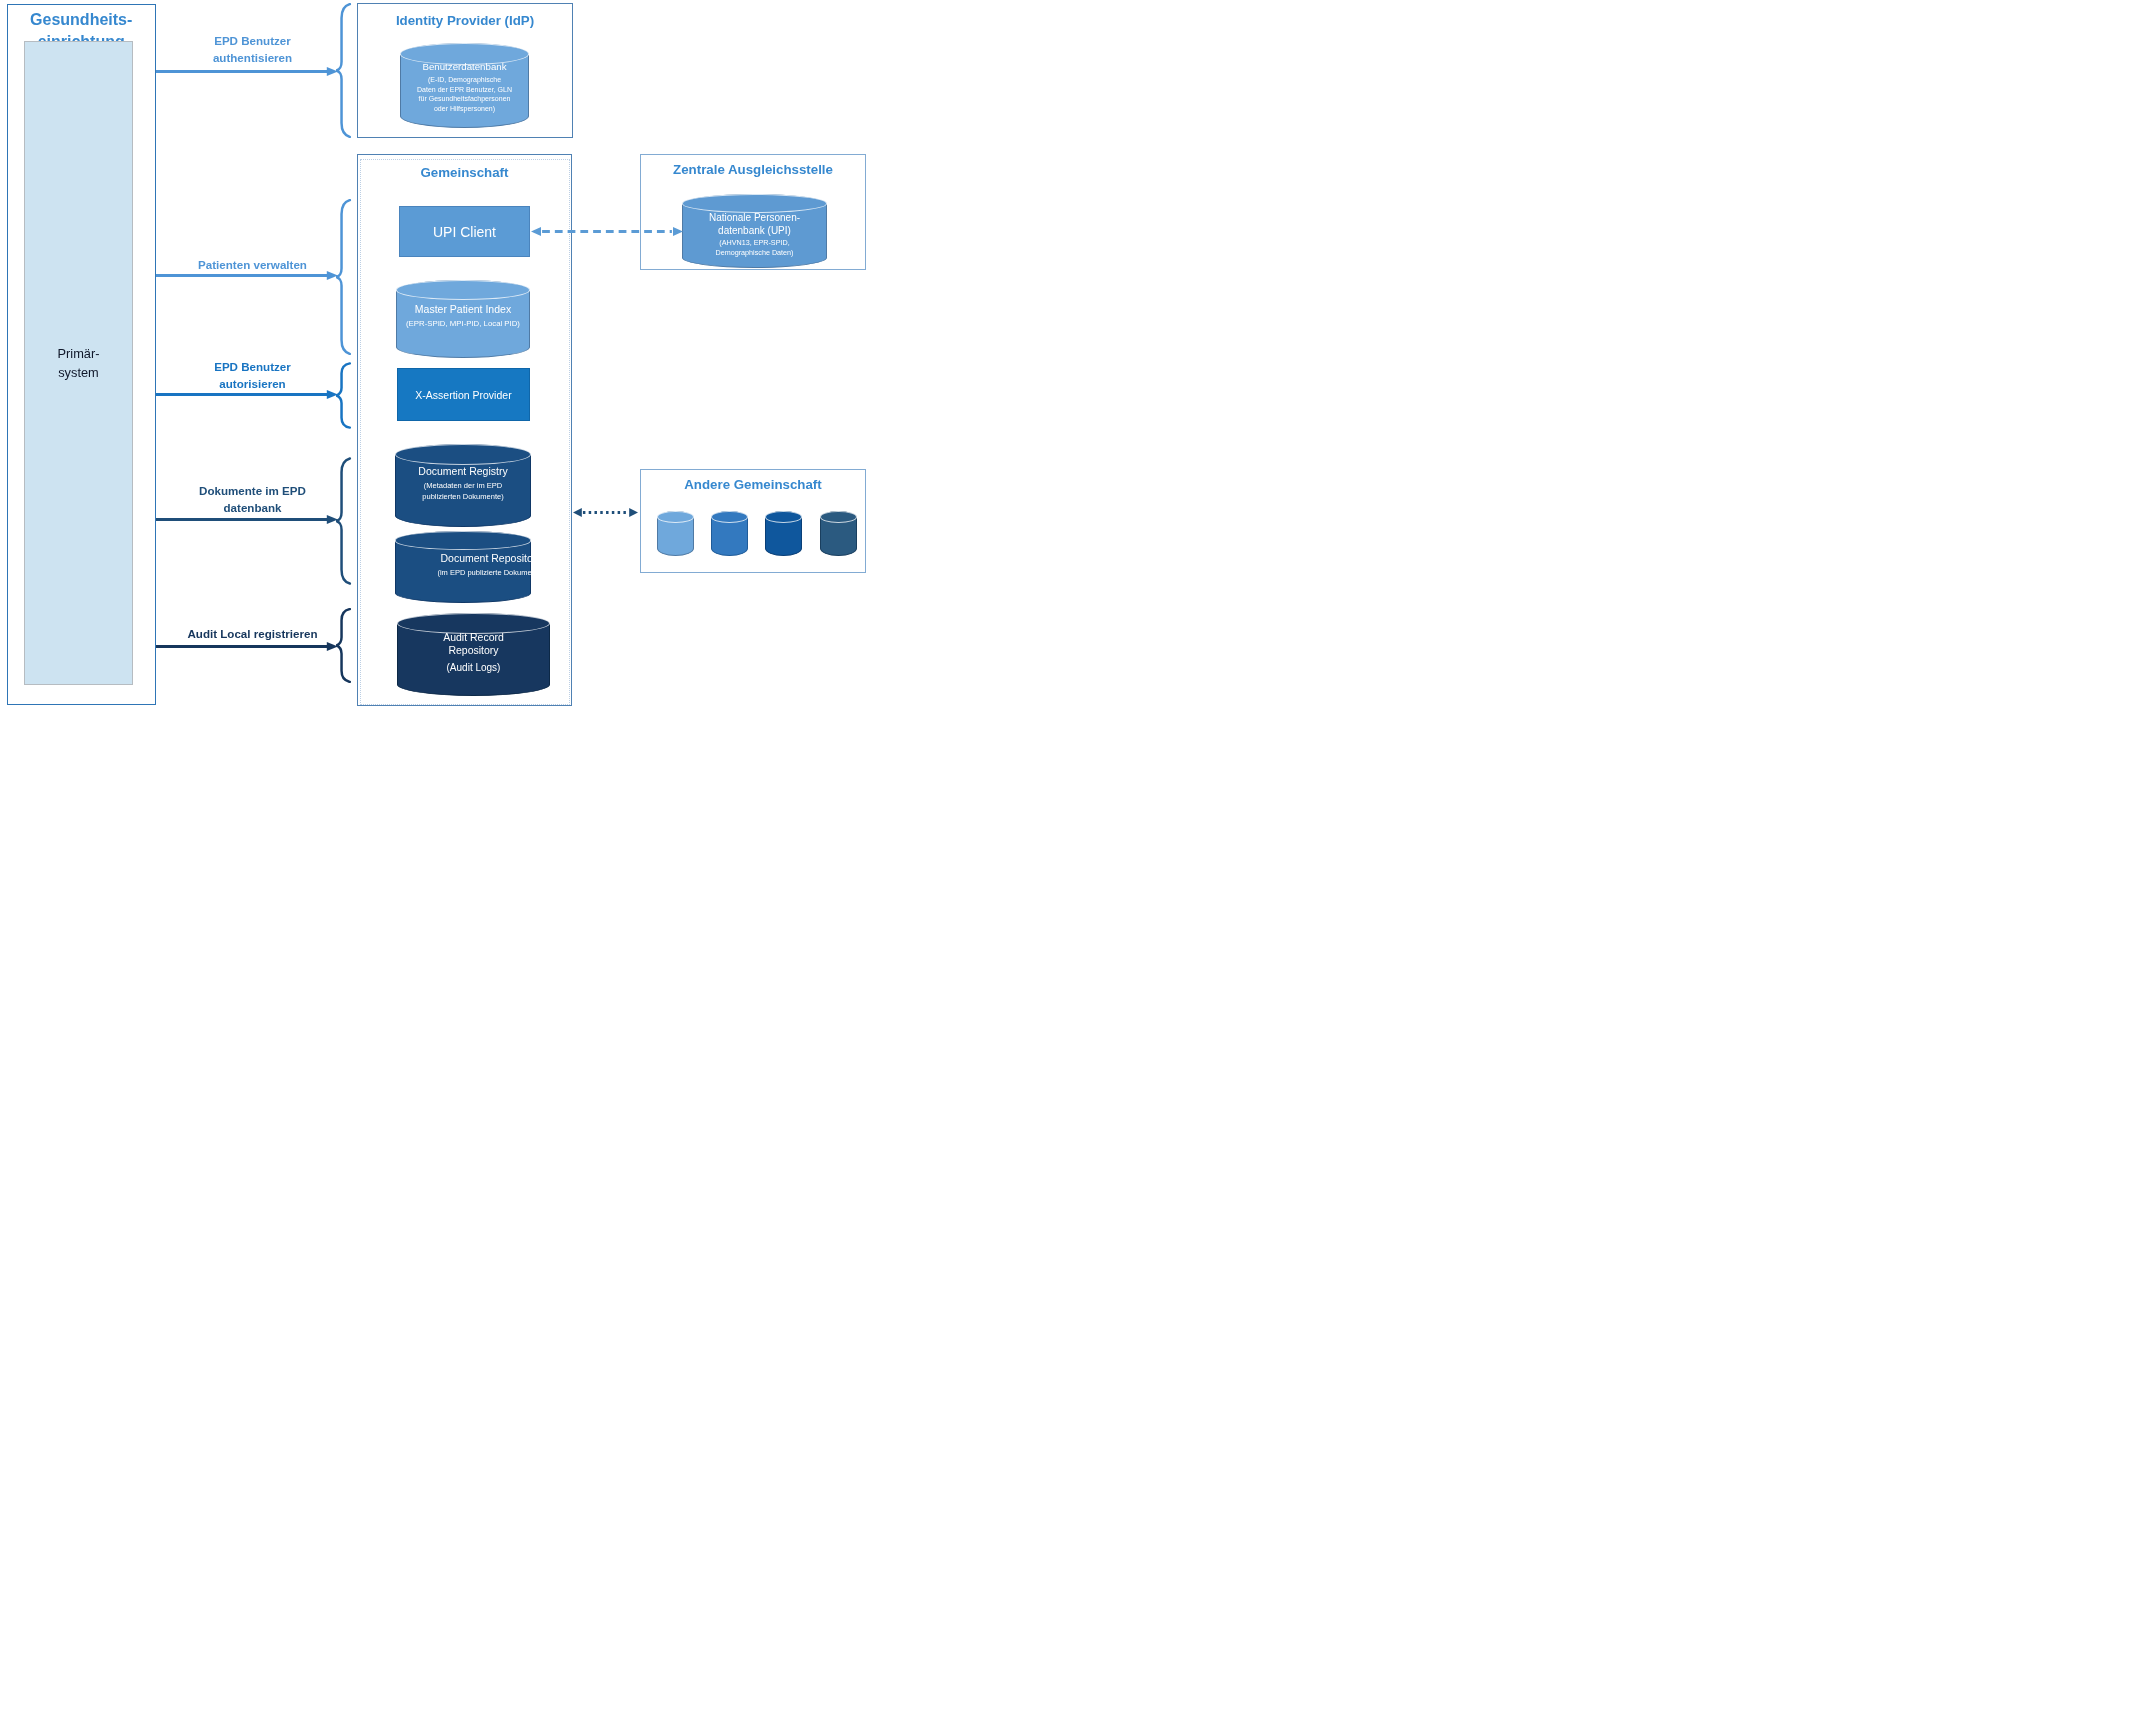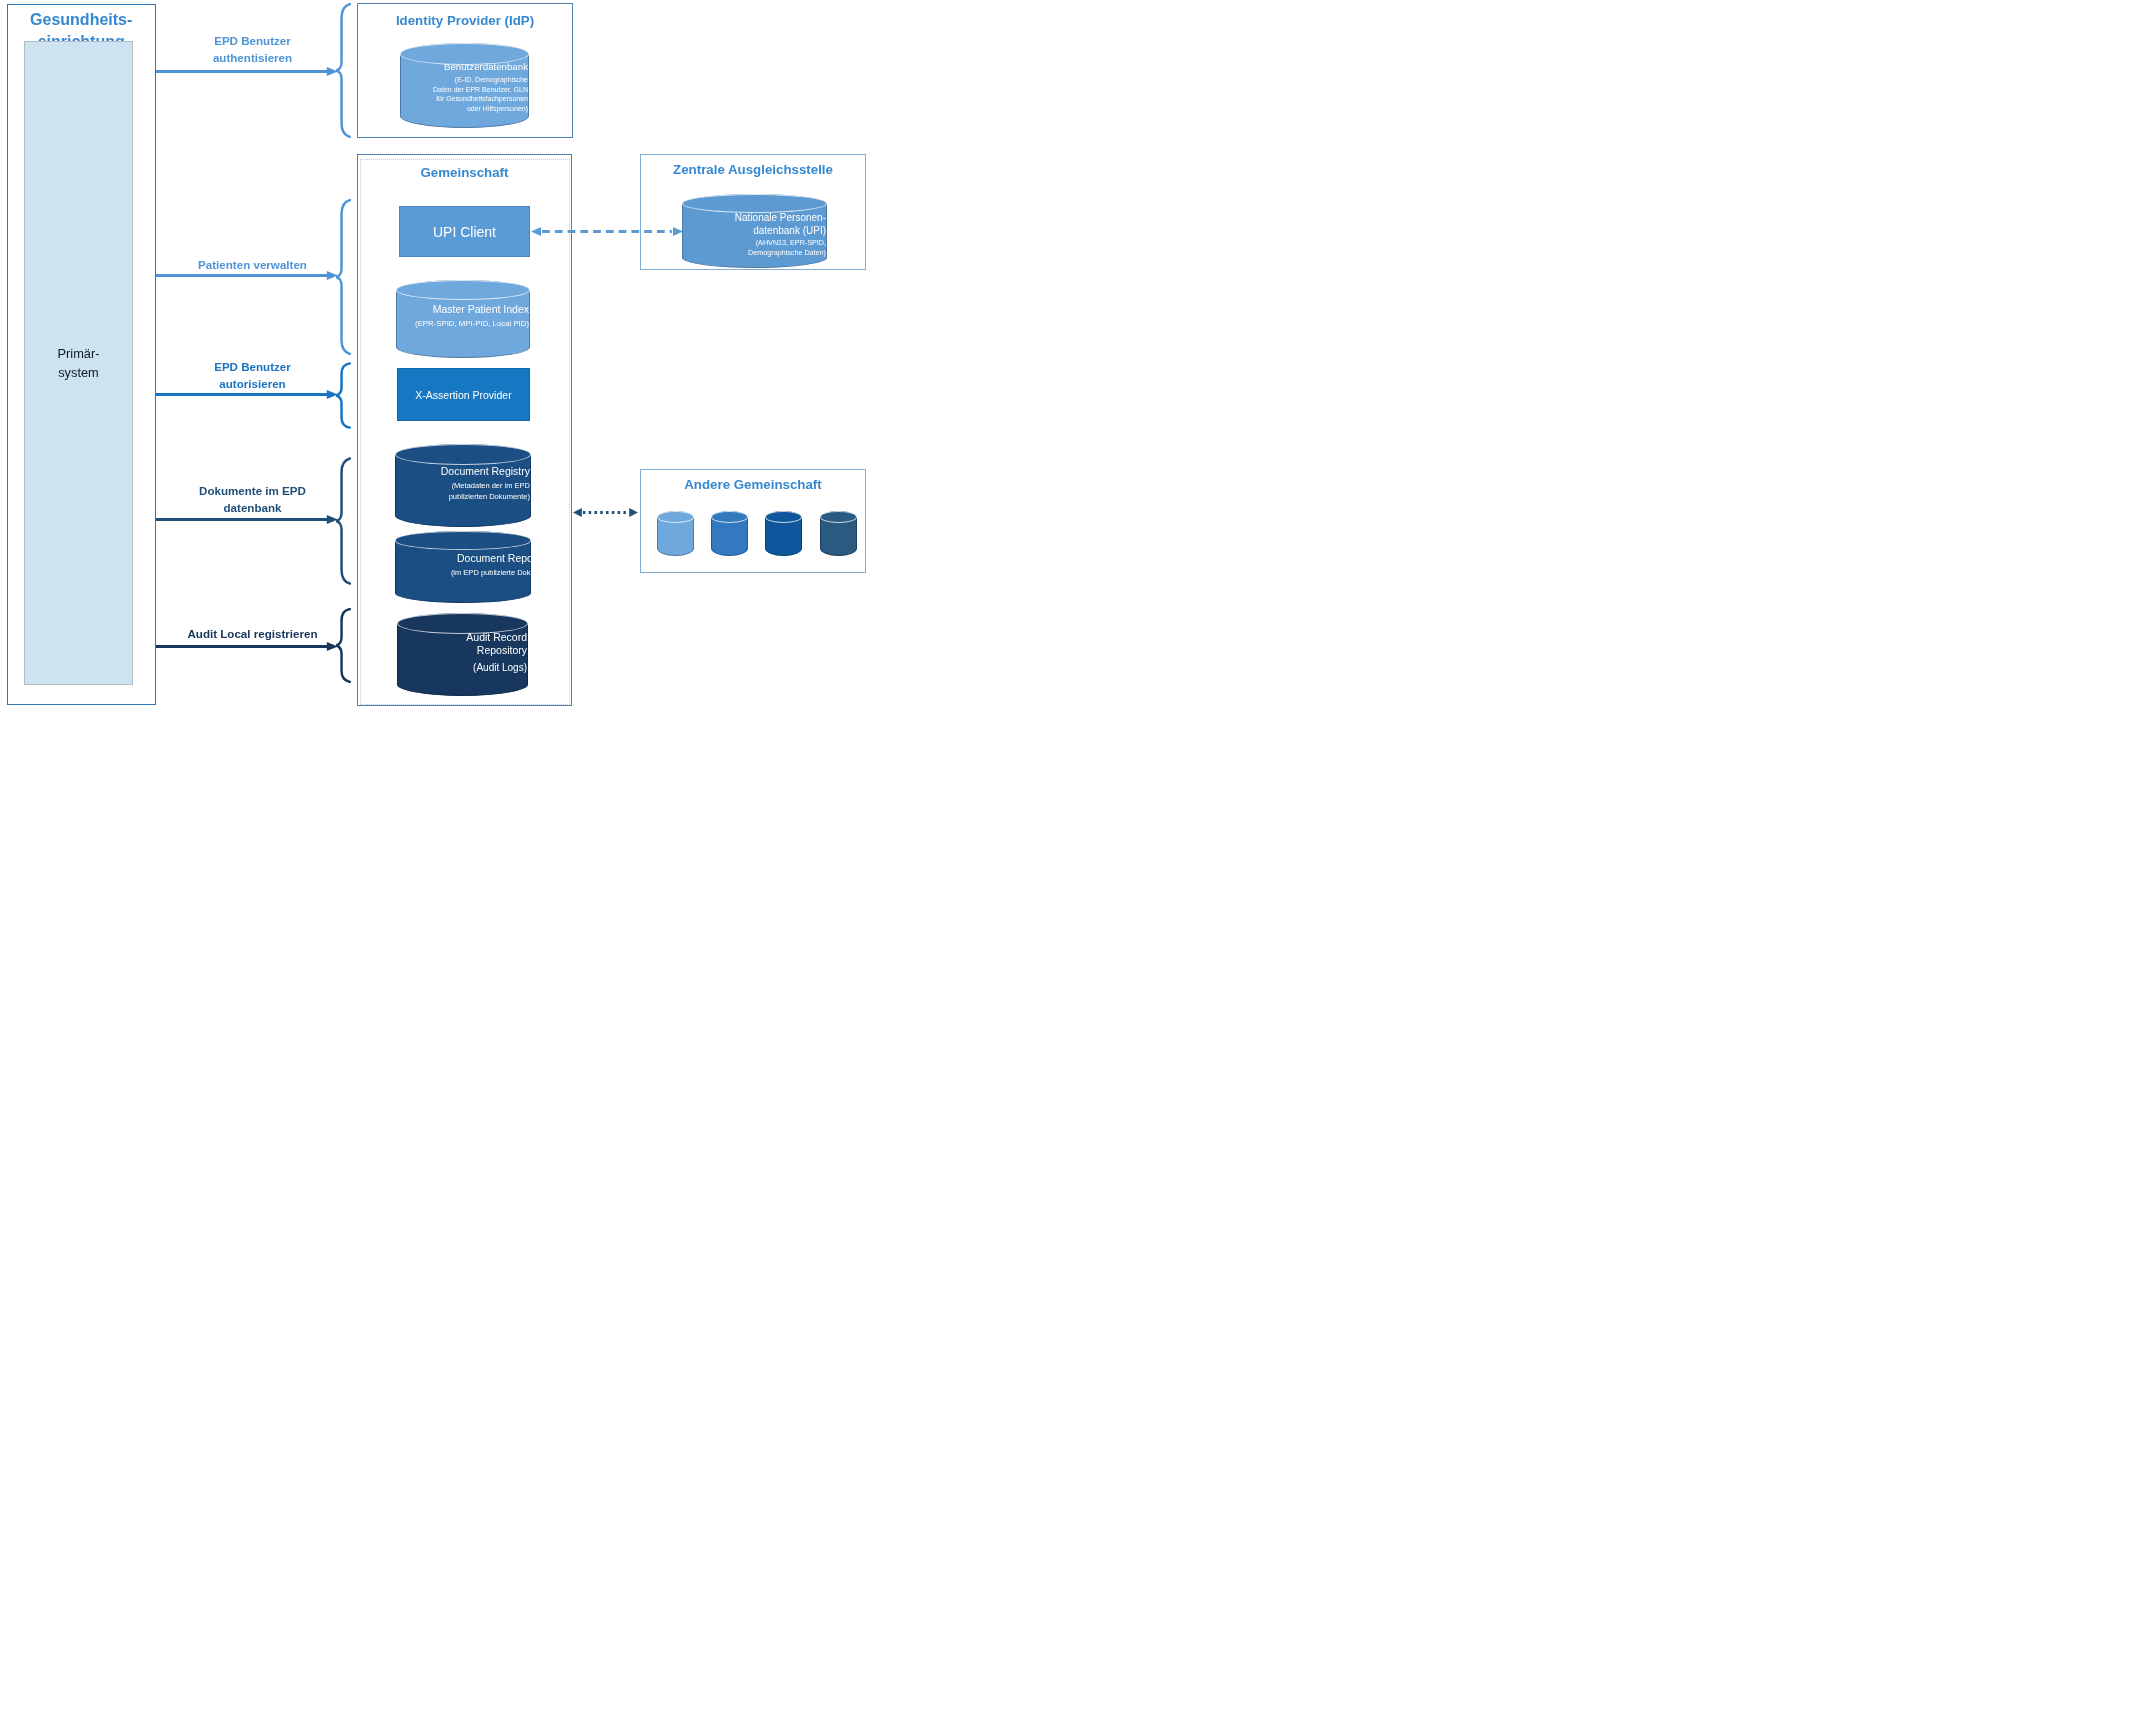--- a/index.html
+++ b/index.html
@@ -40,21 +40,21 @@
   .rect-xas{left:397px;top:368px;width:133px;height:53px;background:#1678c2;border:0.6px solid #0f66a9;font-size:10.5px;}
 
   
   .cyl{position:absolute;box-sizing:border-box;background:var(--fill);
        border:1.1px solid var(--stroke);border-radius:50% / 14%;}
   .cyl::before{
     content:"";position:absolute;left:-0.6px;right:-0.6px;top:-0.6px;height:26%;
     background:var(--fill);border:0.8px solid rgba(255,255,255,.75);
     border-radius:50%;box-sizing:border-box;
   }
-  .cyl-text{position:absolute;left:0;width:100%;text-align:right;color:#ffffff;z-index:2;}
+  .cyl-text{position:absolute;left:0;width:100%;text-align:center;color:#ffffff;z-index:2;}
   .cyl-title{line-height:1.3;}
   .cyl-sub{line-height:1.4;margin-top:2.8px;}
 
   .cyl-ben{left:400px;top:43px;width:129px;height:85px;--fill:#6fa8dc;--stroke:#4f7aa5;}
   .cyl-ben .cyl-text{top:16.6px;}
   .cyl-ben .cyl-title{font-size:9.7px;}
   .cyl-ben .cyl-sub{font-size:7px;margin-top:1.7px;}
 
   .cyl-mpi{left:396px;top:280px;width:134px;height:78px;--fill:#6fa8dc;--stroke:#4f7aa5;}
   .cyl-mpi .cyl-text{top:22px;}
@@ -64,21 +64,21 @@
   .cyl-reg{left:395px;top:444px;width:136px;height:83px;--fill:#1b4e82;--stroke:#0f3766;}
   .cyl-reg .cyl-text{top:20px;}
   .cyl-reg .cyl-title{font-size:10.5px;}
   .cyl-reg .cyl-sub{font-size:7.5px;}
 
   .cyl-rep{left:395px;top:531px;width:136px;height:72px;--fill:#1b4e82;--stroke:#0f3766;}
   .cyl-rep .cyl-text{top:20px;padding-left:28px;}
   .cyl-rep .cyl-title{font-size:10.5px;}
   .cyl-rep .cyl-sub{font-size:7.5px;}
 
-  .cyl-aud{left:397px;top:613px;width:131px;height:83px;--fill:#17375f;--stroke:#0c2846;}
+  .cyl-aud{left:397px;top:613px;width:153px;height:83px;--fill:#17375f;--stroke:#0c2846;}
   .cyl-aud .cyl-text{top:16.6px;}
   .cyl-aud .cyl-title{font-size:10.5px;}
   .cyl-aud .cyl-sub{font-size:10px;}
 
   .cyl-nat{left:682px;top:194px;width:145px;height:74px;--fill:#5e9ad2;--stroke:#4f7aa5;}
   .cyl-nat .cyl-text{top:15.5px;}
   .cyl-nat .cyl-title{font-size:10px;}
   .cyl-nat .cyl-sub{font-size:7.2px;margin-top:1.1px;}
 
   .cyl-small{top:511px;width:37px;height:45px;border-radius:50% / 17%;}

